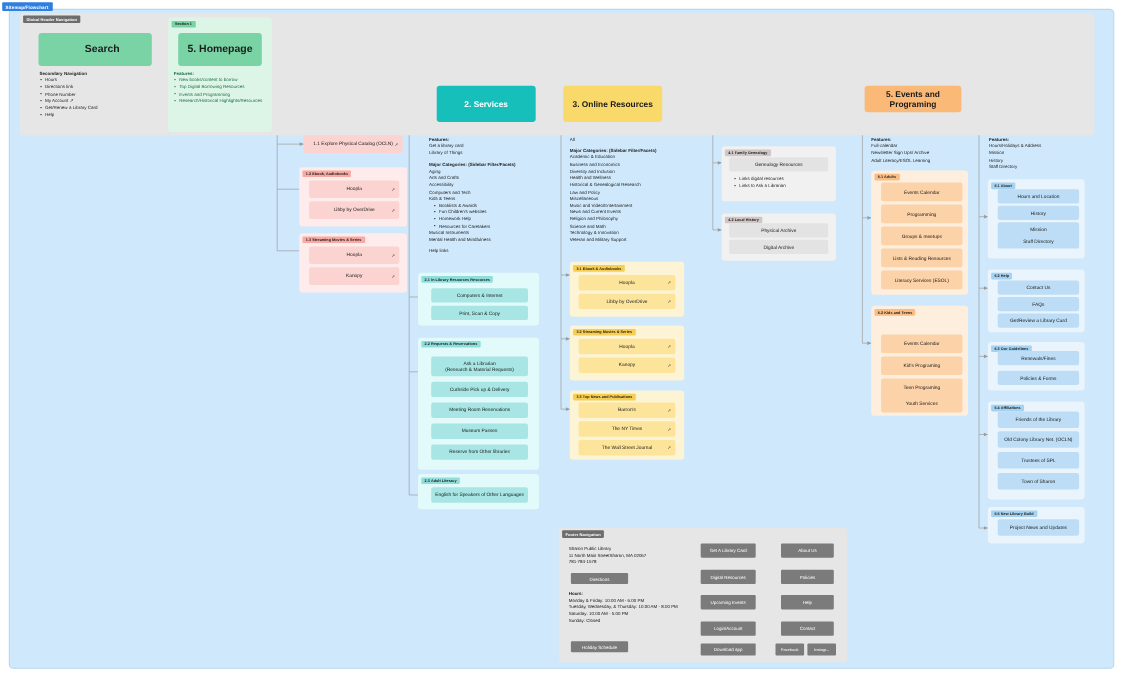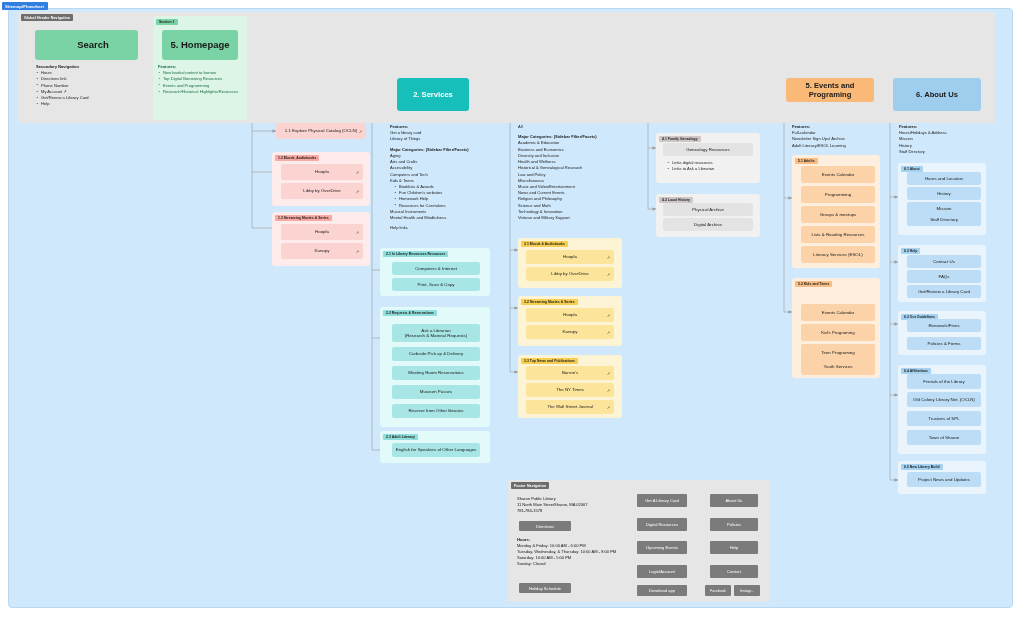--- a/index.html
+++ b/index.html
@@ -270,21 +270,21 @@
   <div class="group-tag t-pink-tag" style="left:275px;top:215px;">1.3 Streaming Movies &amp; Series</div>
   <div class="node t-pink-node" style="left:281px;top:224px;width:82px;height:16px;">
     <span class="rowlabel">Hoopla</span>
     <span class="ext">↗</span>
   </div>
   <div class="node t-pink-node" style="left:281px;top:243px;width:82px;height:16px;">
     <span class="rowlabel">Kanopy</span>
     <span class="ext">↗</span>
   </div>
 
-  <div class="node colhead t-teal-head" style="left:397px;top:78px;width:72px;height:33px;">2. Services</div>
+  <div class="node colhead t-teal-head" style="left:397px;top:78px;width:90px;height:33px;">2. Services</div>
 
   <div class="textblock" style="left:390px;top:124px;width:110px;">
     <div class="hd">Features:</div>
     <div>Get a library card</div>
     <div>Library of Things</div>
     <div class="gap"></div>
     <div class="hd">Major Categories: (Sidebar Filter/Facets)</div>
     <div>Aging</div>
     <div>Arts and Crafts</div>
     <div>Accessibility</div>
@@ -329,20 +329,21 @@
   <div class="node t-teal-node" style="left:392px;top:404px;width:88px;height:14px;">
     <span class="rowlabel">Reserve from Other libraries</span>
   </div>
 
   <div class="group t-teal-frame" style="left:380px;top:431px;width:110px;height:32px;"></div>
   <div class="group-tag t-teal-tag" style="left:383px;top:434px;">2.3 Adult Literacy</div>
   <div class="node t-teal-node" style="left:392px;top:443px;width:88px;height:14px;">
     <span class="rowlabel">English for Speakers of Other Languages</span>
   </div>
 
+  <div class="node colhead t-yellow-head" style="left:512px;top:78px;width:90px;height:33px;">3. Online Resources</div>
 
   <div class="textblock" style="left:518px;top:124px;width:112px;">
     <div>All</div>
     <div class="gap"></div>
     <div class="hd">Major Categories: (Sidebar Filter/Facets)</div>
     <div>Academic &amp; Education</div>
     <div>Business and Economics</div>
     <div>Diversity and Inclusion</div>
     <div>Health and Wellness</div>
     <div>Historical &amp; Genealogical Research</div>
@@ -450,21 +451,20 @@
   <div class="node t-orange-node" style="left:801px;top:324px;width:74px;height:17px;">
     <span class="rowlabel">Kid's Programing</span>
   </div>
   <div class="node t-orange-node" style="left:801px;top:344px;width:74px;height:17px;">
     <span class="rowlabel">Teen Programing</span>
   </div>
   <div class="node t-orange-node" style="left:801px;top:358px;width:74px;height:17px;">
     <span class="rowlabel">Youth Services</span>
   </div>
 
-  <div class="node colhead t-blue-head" style="left:893px;top:78px;width:88px;height:33px;">6. About Us</div>
 
   <div class="textblock" style="left:899px;top:124px;width:92px;">
     <div class="hd">Features:</div>
     <div>Hours/Holidays &amp; Address</div>
     <div>Mission</div>
     <div>History</div>
     <div>Staff Directory</div>
   </div>
 
   <div class="group t-blue-frame" style="left:898px;top:163px;width:88px;height:72px;"></div>

